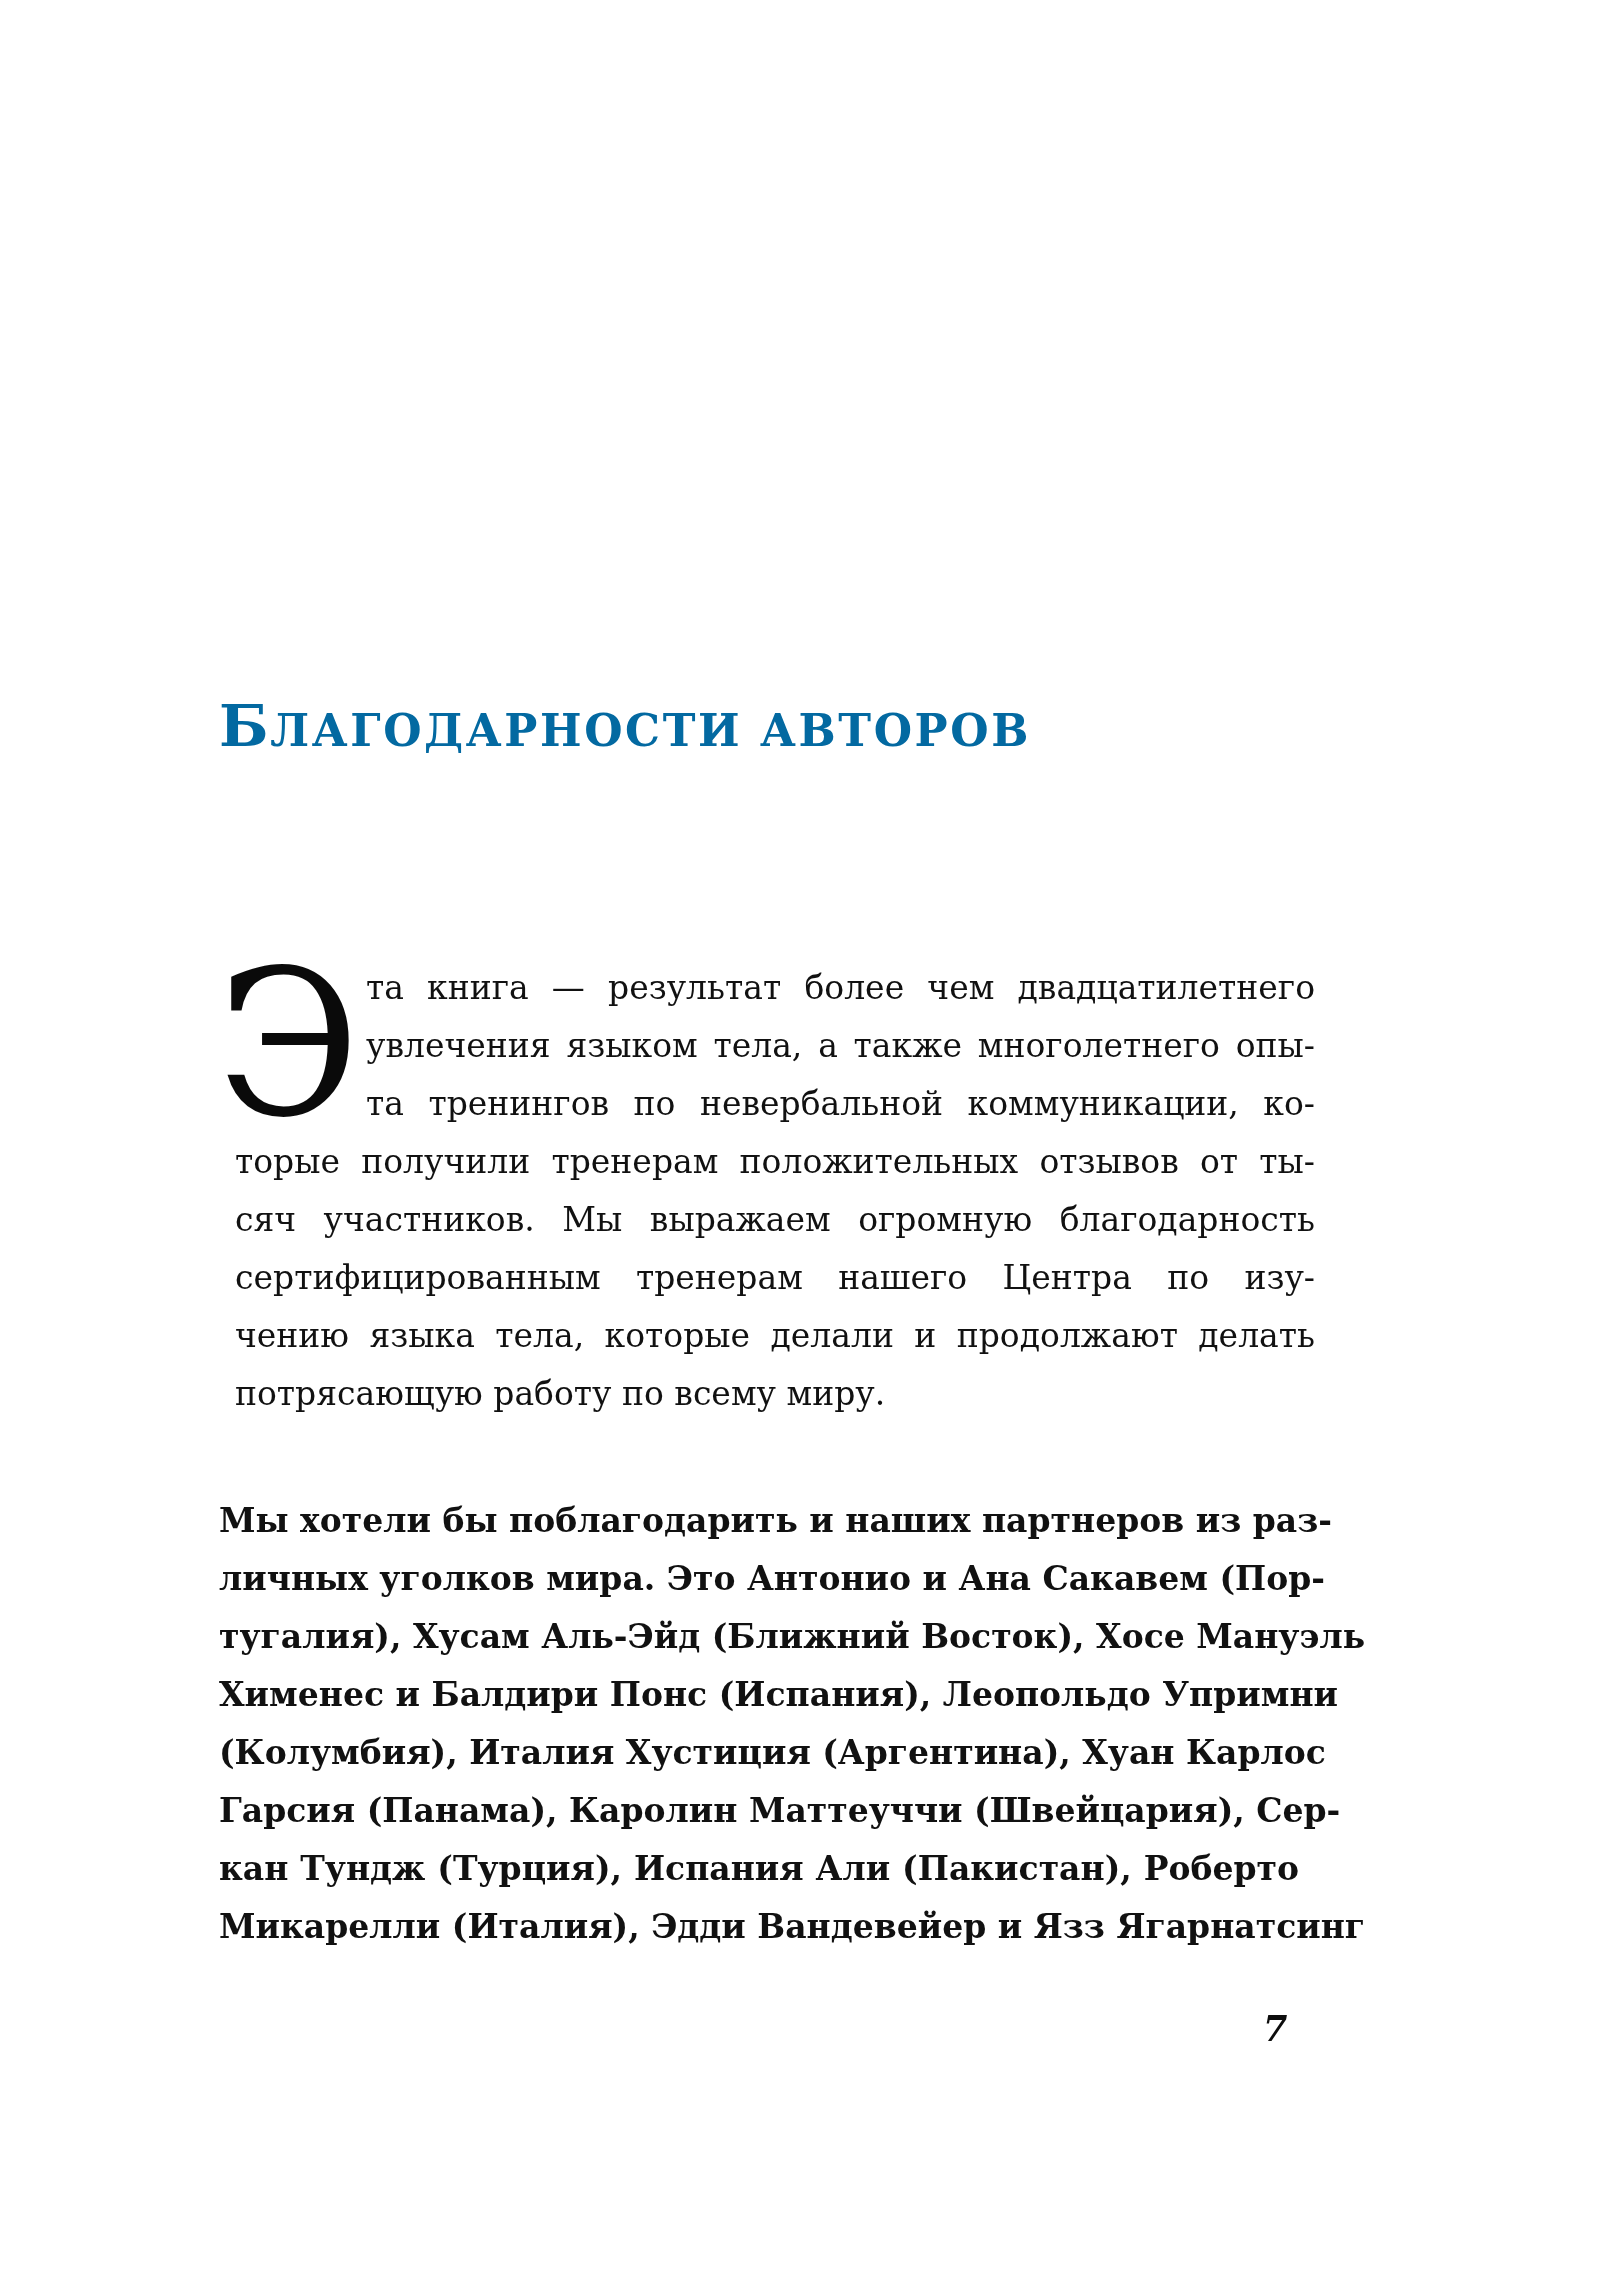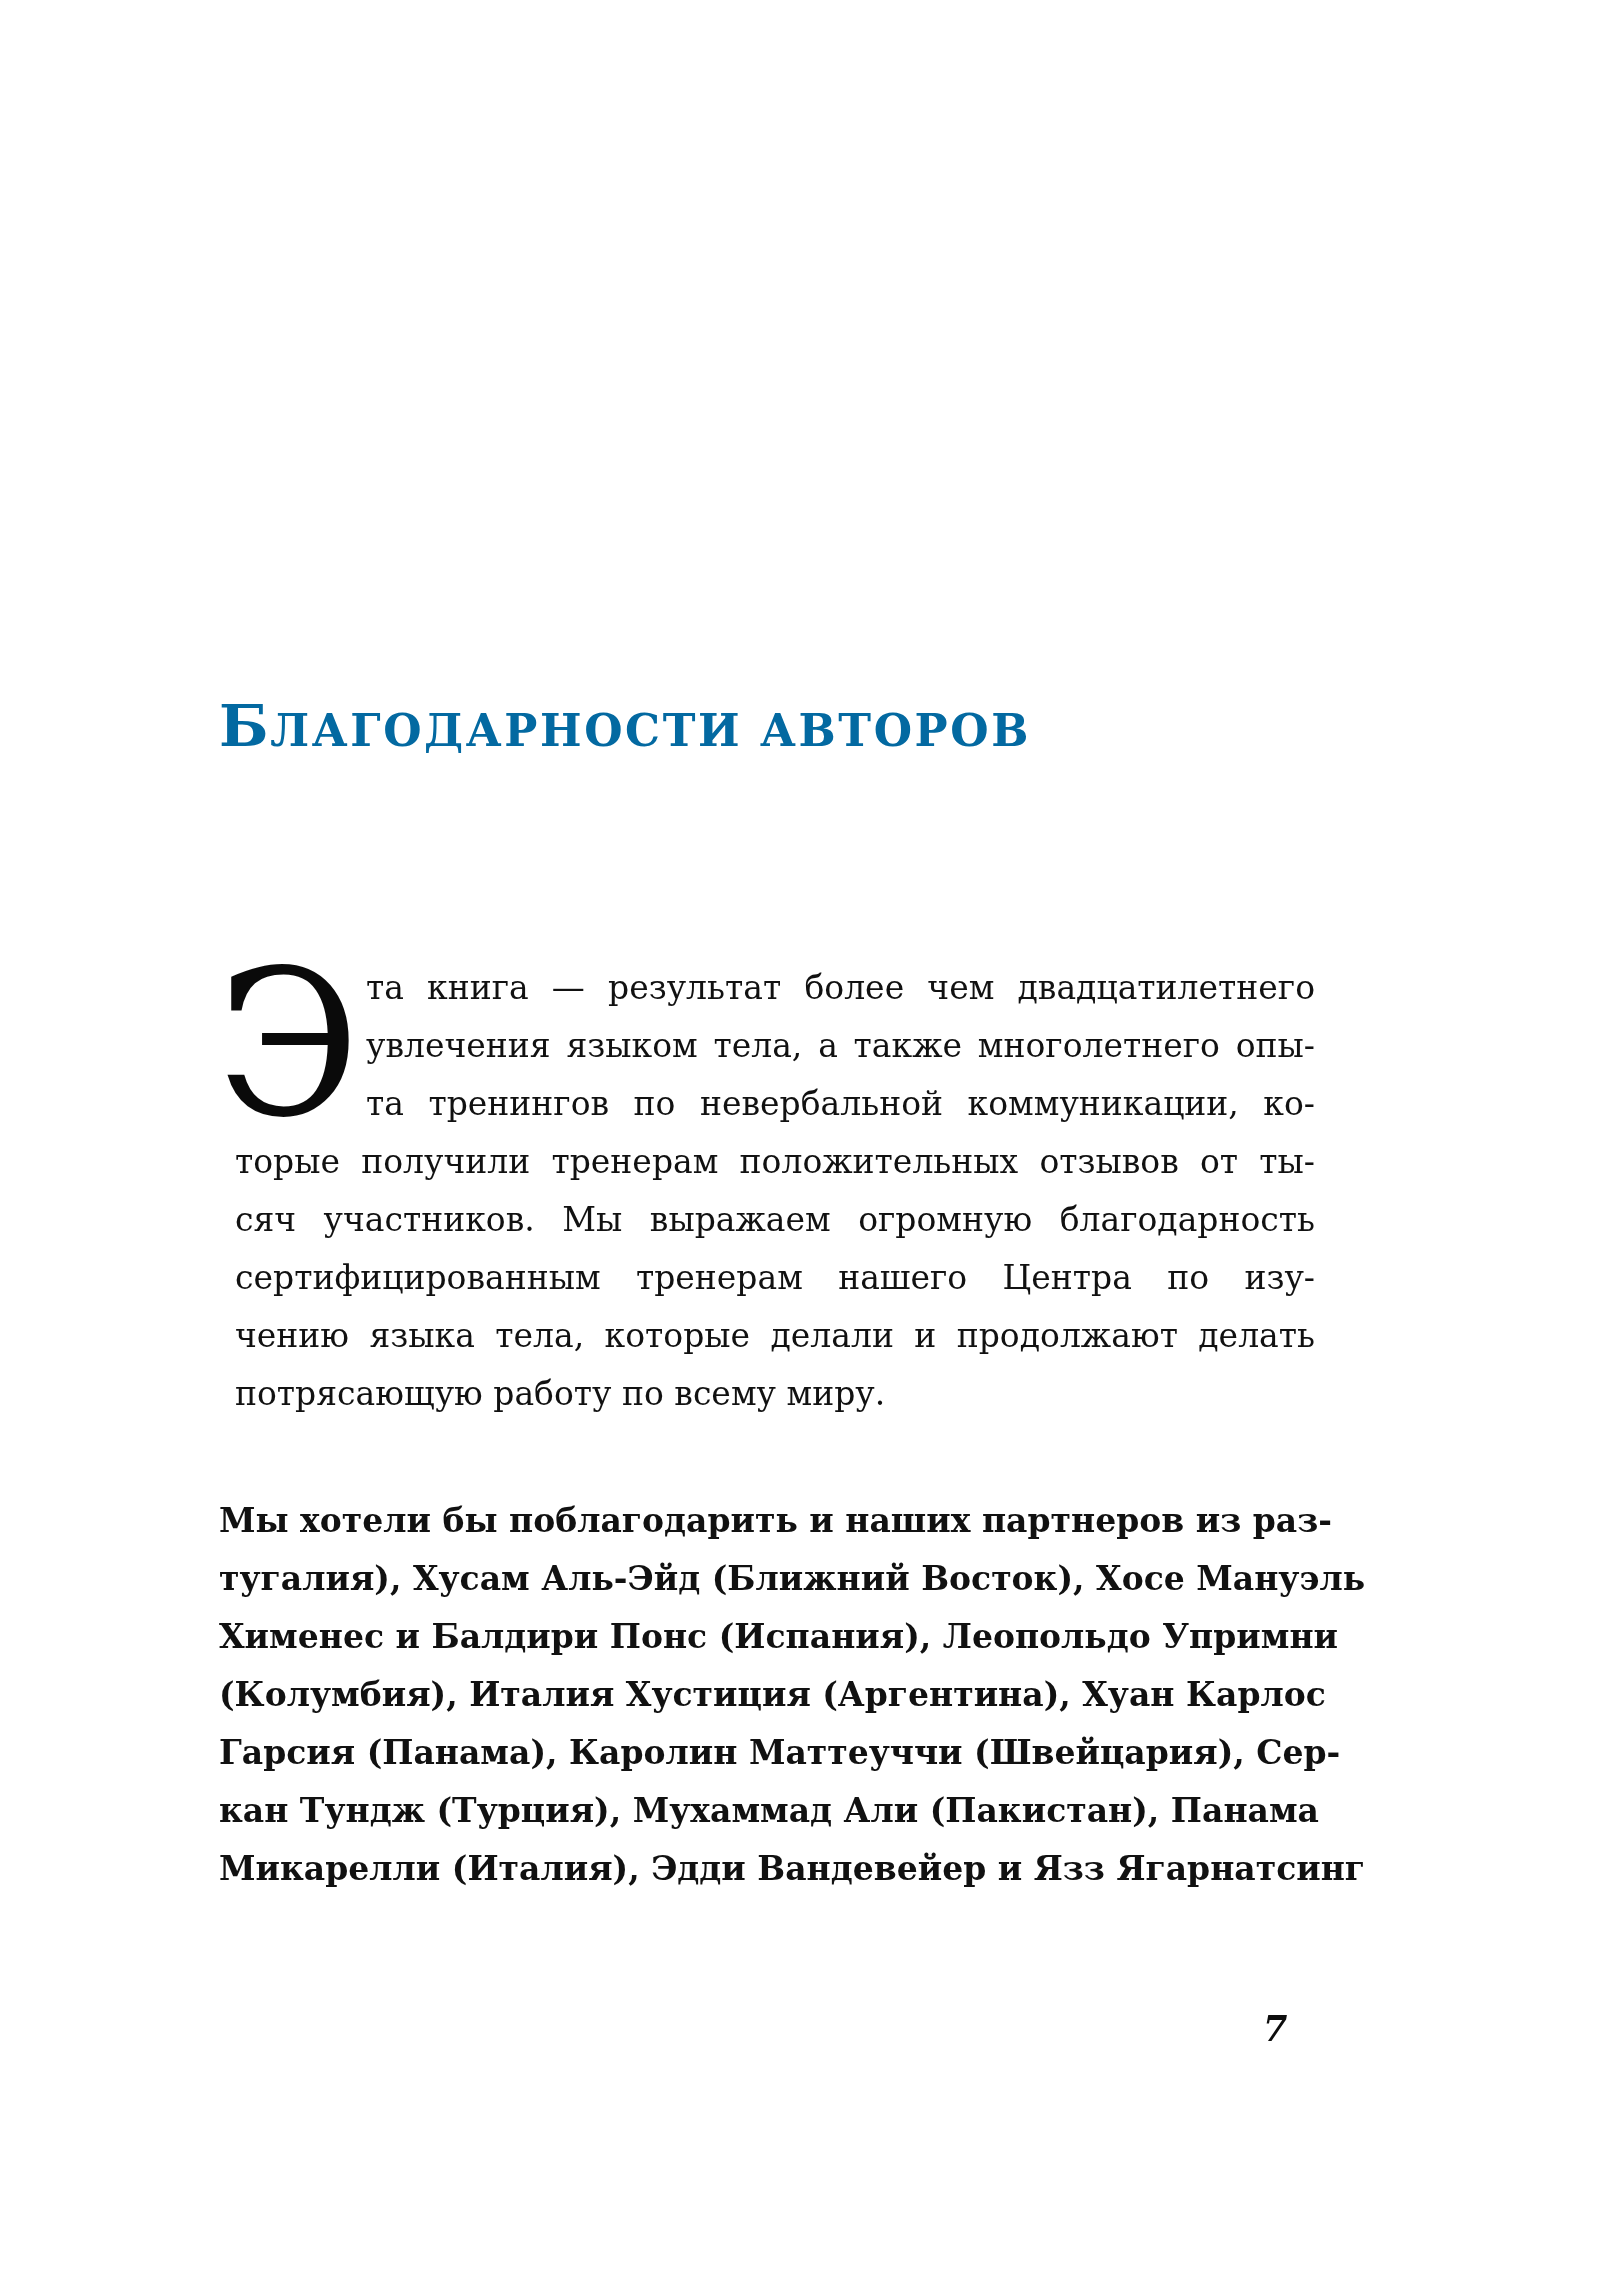--- a/index.html
+++ b/index.html
@@ -101,24 +101,25 @@
     <span class="line indent">та тренингов по невербальной коммуникации, ко-</span>
     <span class="line">торые получили тренерам положительных отзывов от ты-</span>
     <span class="line">сяч участников. Мы выражаем огромную благодарность</span>
     <span class="line">сертифицированным тренерам нашего Центра по изу-</span>
     <span class="line">чению языка тела, которые делали и продолжают делать</span>
     <span class="line last">потрясающую работу по всему миру.</span>
   </div>
 
   <div class="body-text para2">
     <span class="line">Мы хотели бы поблагодарить и наших партнеров из раз-</span>
+    <span class="line">личных уголков мира. Это Антонио и Ана Сакавем (Пор-</span>
     <span class="line">тугалия), Хусам Аль-Эйд (Ближний Восток), Хосе Мануэль</span>
     <span class="line">Хименес и Балдири Понс (Испания), Леопольдо Упримни</span>
     <span class="line">(Колумбия), Италия Хустиция (Аргентина), Хуан Карлос</span>
     <span class="line">Гарсия (Панама), Каролин Маттеуччи (Швейцария), Сер-</span>
-    <span class="line">кан Тундж (Турция), Мухаммад Али (Пакистан), Панама</span>
+    <span class="line">кан Тундж (Турция), Испания Али (Пакистан), Роберто</span>
     <span class="line">Микарелли (Италия), Эдди Вандевейер и Язз Ягарнатсинг</span>
   </div>
 
   <div class="page-number">7</div>
 
 </div>
 
 
 </body></html>

